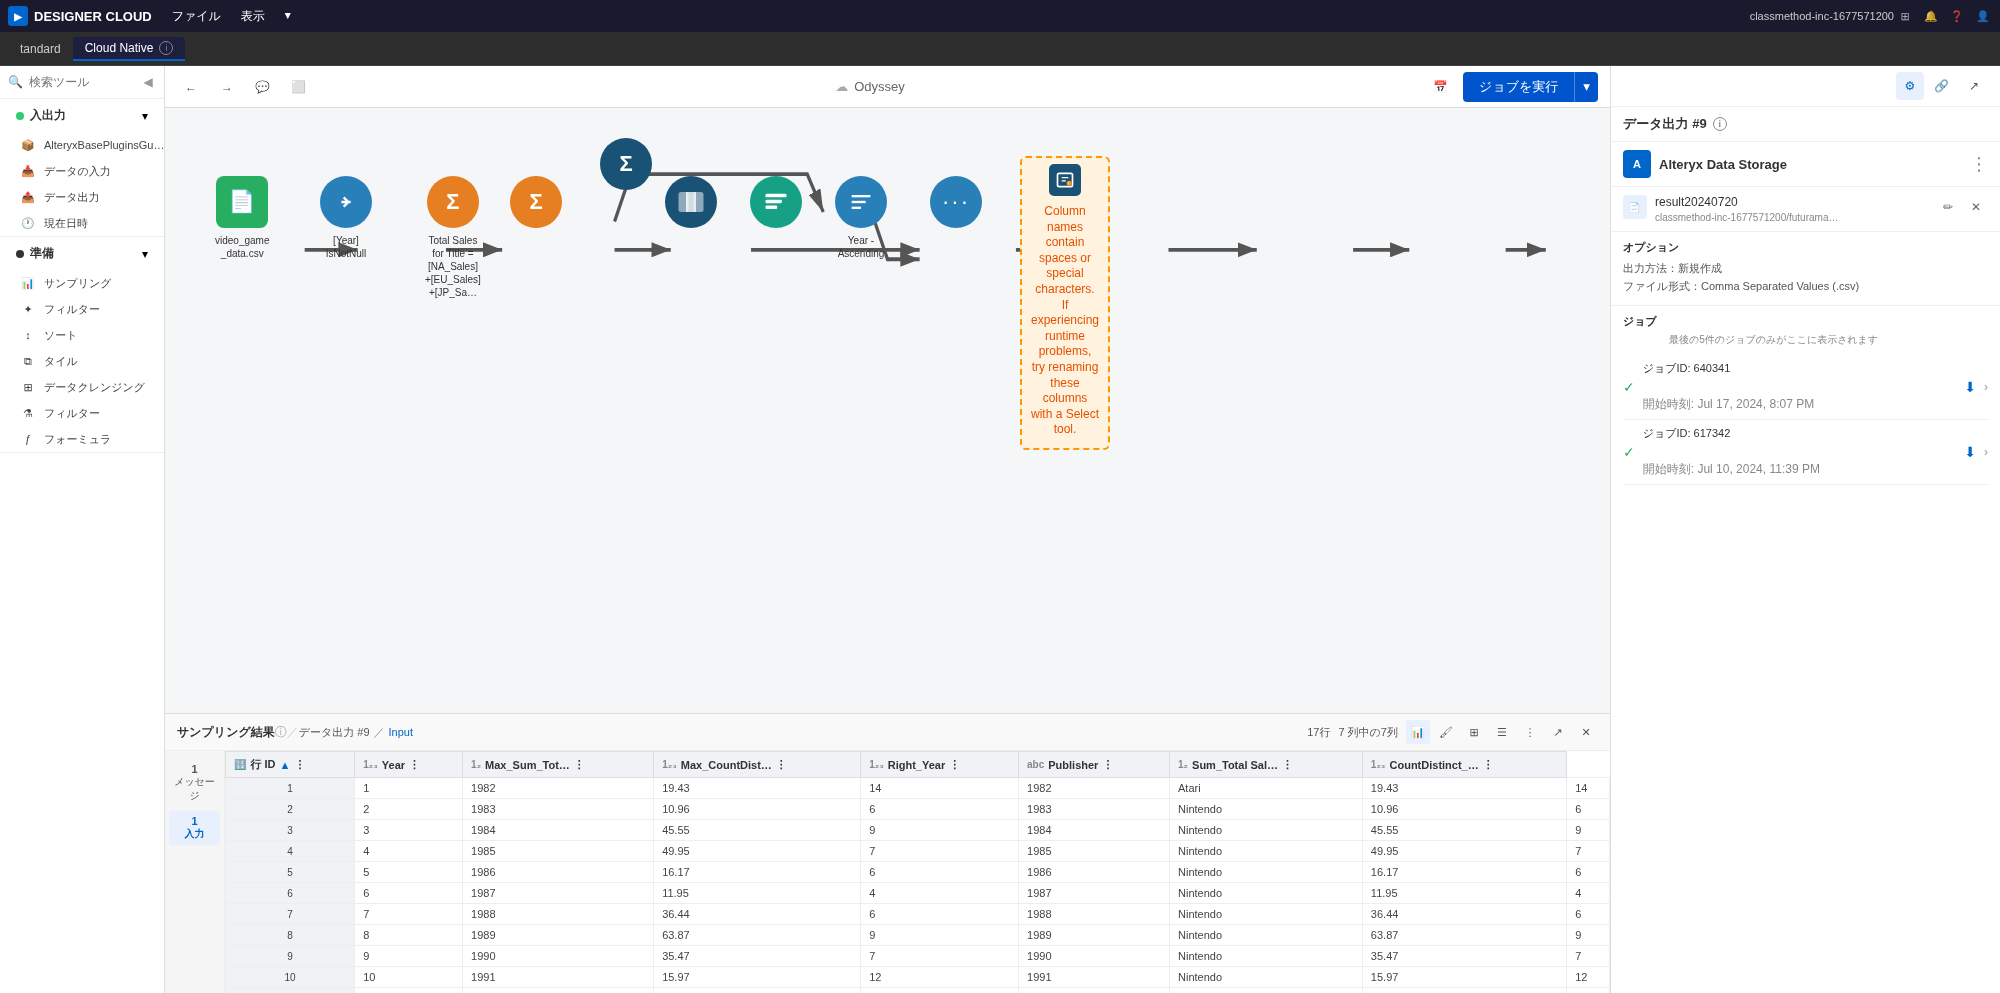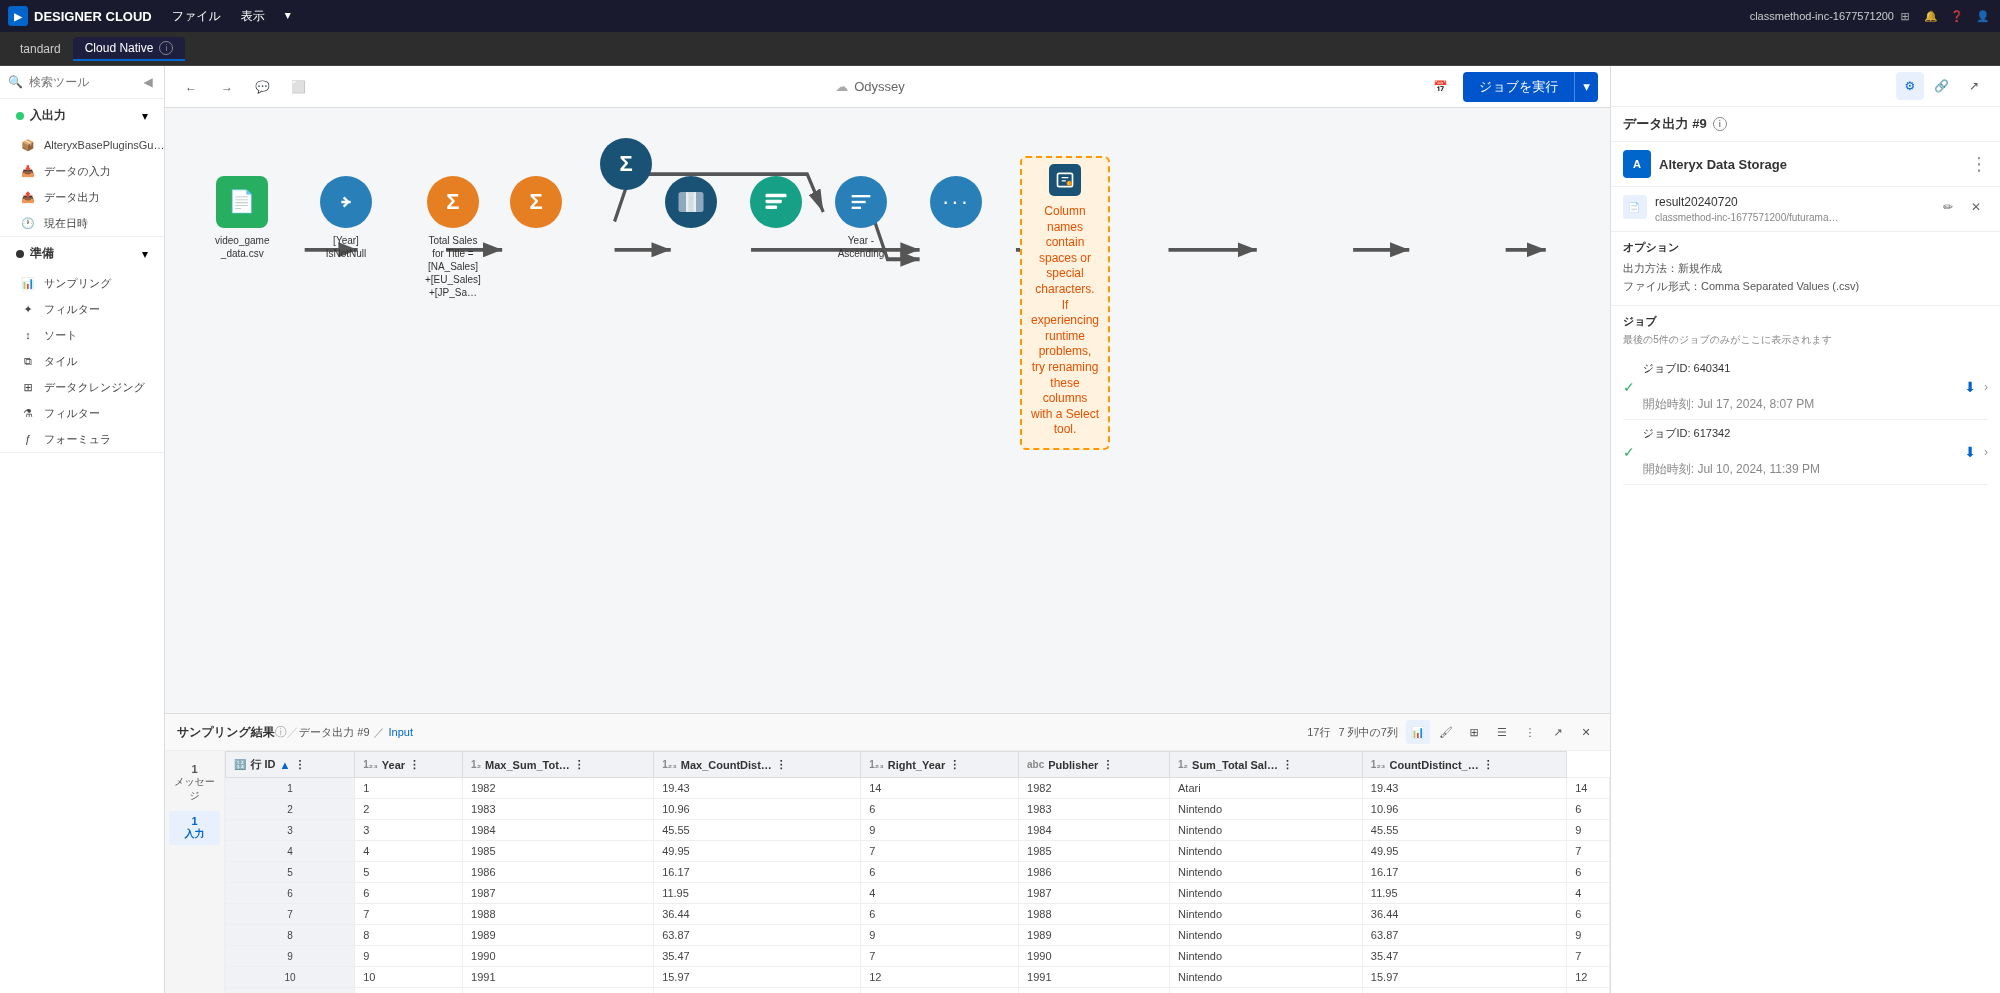--- a/index.html
+++ b/index.html
@@ -102,21 +102,21 @@
     .file-actions { display: flex; gap: 4px; }
 
     
     .options-section { padding: 8px 12px; border-bottom: 1px solid #eee; }
     .options-label { font-size: 11px; font-weight: 700; color: #333; margin-bottom: 6px; }
     .option-row { font-size: 11px; color: #555; margin-bottom: 3px; }
 
     
     .jobs-section { padding: 8px 12px; flex: 1; overflow-y: auto; }
     .jobs-label { font-size: 11px; font-weight: 700; color: #333; margin-bottom: 4px; }
-    .jobs-hint { font-size: 10px; color: #888; margin-bottom: 8px; }
+    .jobs-hint { font-size: 10px; color: #888; margin-bottom: 8px; margin-left: 46px; }
     .job-row { display: flex; align-items: center; padding: 6px 0; border-bottom: 1px solid #f0f0f0; gap: 8px; }
     .job-check { color: #27ae60; font-size: 14px; }
     .job-info { flex: 1; }
     .job-id { font-size: 11px; font-weight: 500; color: #333; }
     .job-time { font-size: 12px; color: #888; margin-top: 20px; }
     .job-download { color: #0066cc; font-size: 14px; cursor: pointer; }
     .job-chevron { color: #999; font-size: 12px; cursor: pointer; }
 
     
     .right-panel-top-icons { display: flex; align-items: center; gap: 4px; border-bottom: 1px solid #eee; padding: 6px 12px; justify-content: flex-end; }

